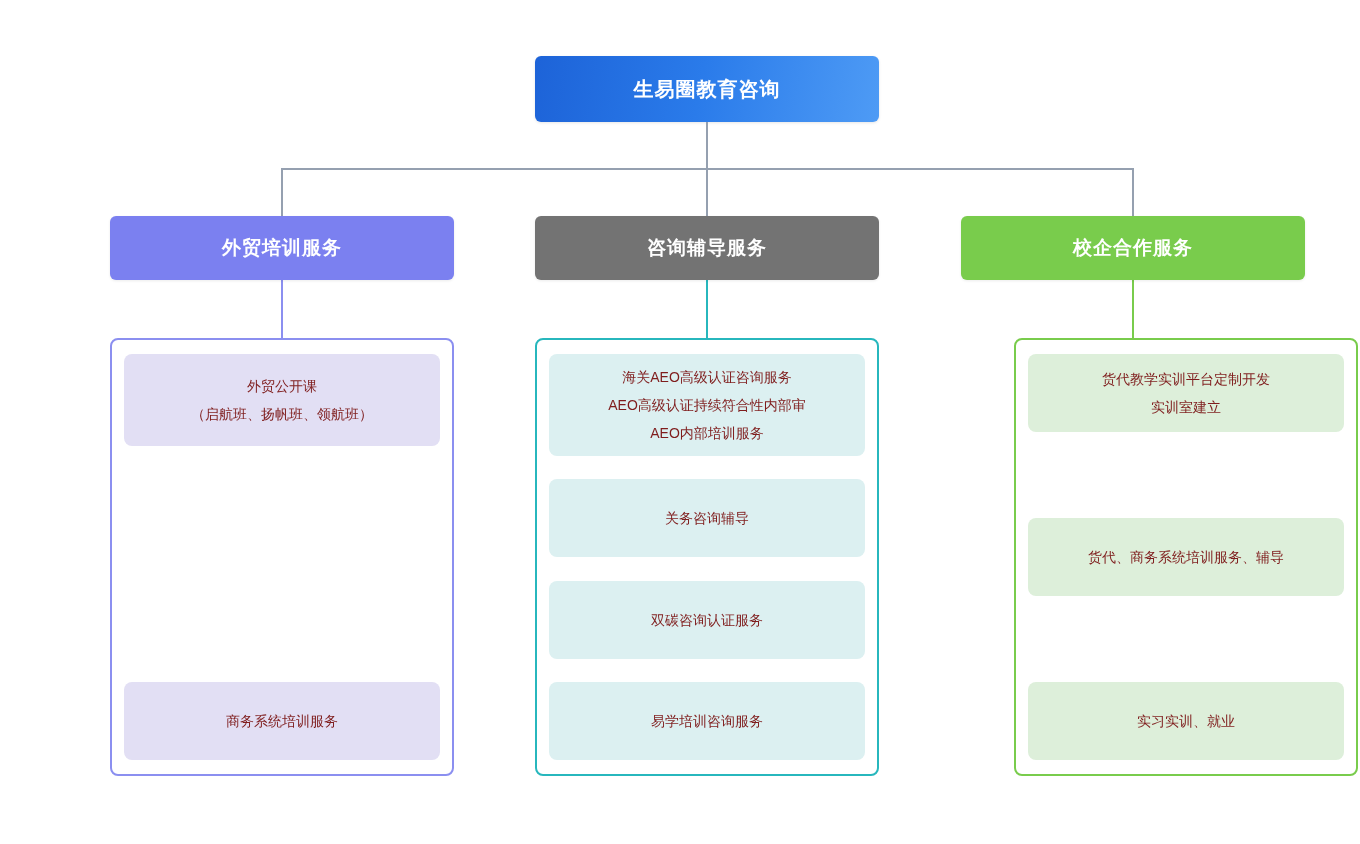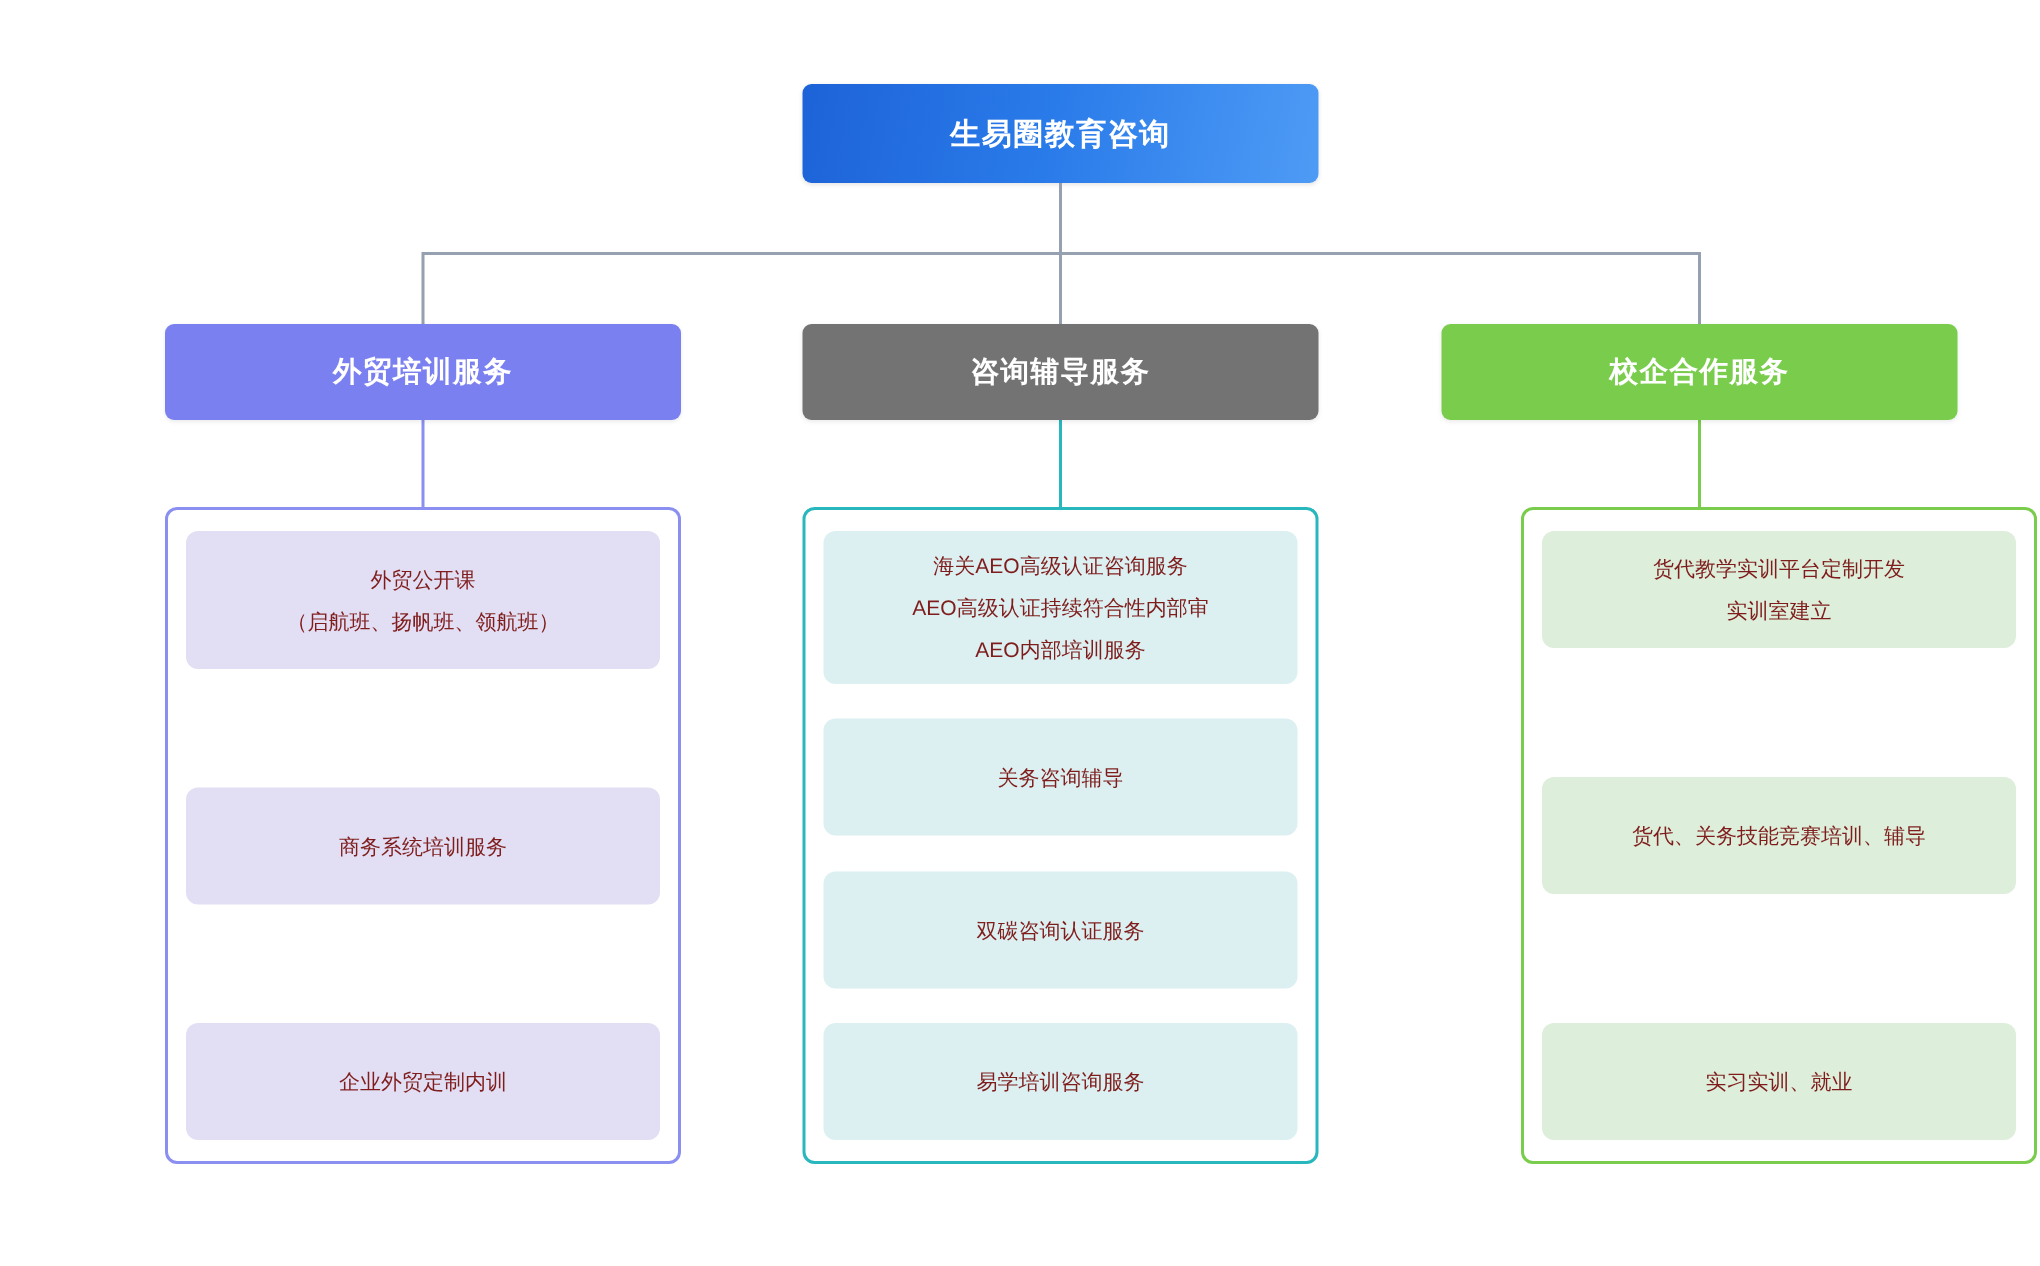--- a/index.html
+++ b/index.html
@@ -133,32 +133,31 @@
   <div class="conn conn-v conn-branch-green" style="left:1106px; top:280px; height:58px;"></div>
 
   <div class="cat-header c0">外贸培训服务</div>
   <div class="cat-header c1">咨询辅导服务</div>
   <div class="cat-header c2">校企合作服务</div>
 
   <div class="panel p0">
     <div class="item h-md">外贸公开课
 （启航班、扬帆班、领航班）</div>
     <div class="item h-sm">商务系统培训服务</div>
-    <div class="item h-sm">企业外贸定制内训</div>
   </div>
 
   <div class="panel p1">
     <div class="item h-lg">海关AEO高级认证咨询服务
 AEO高级认证持续符合性内部审
 AEO内部培训服务</div>
     <div class="item h-sm">关务咨询辅导</div>
     <div class="item h-sm">双碳咨询认证服务</div>
     <div class="item h-sm">易学培训咨询服务</div>
   </div>
 
   <div class="panel p2">
     <div class="item h-sm">货代教学实训平台定制开发
 实训室建立</div>
-    <div class="item h-sm">货代、关务技能竞赛培训、辅导</div>
+    <div class="item h-sm">货代、商务系统培训服务、辅导</div>
     <div class="item h-sm">实习实训、就业</div>
   </div>
 
 </div>
 
 </body></html>

